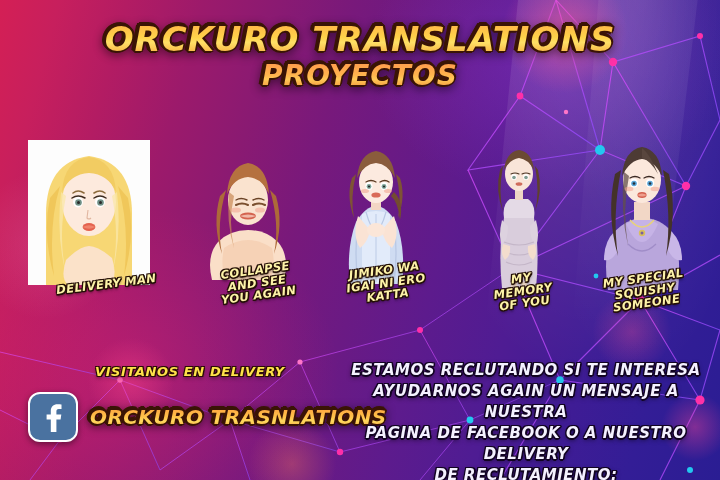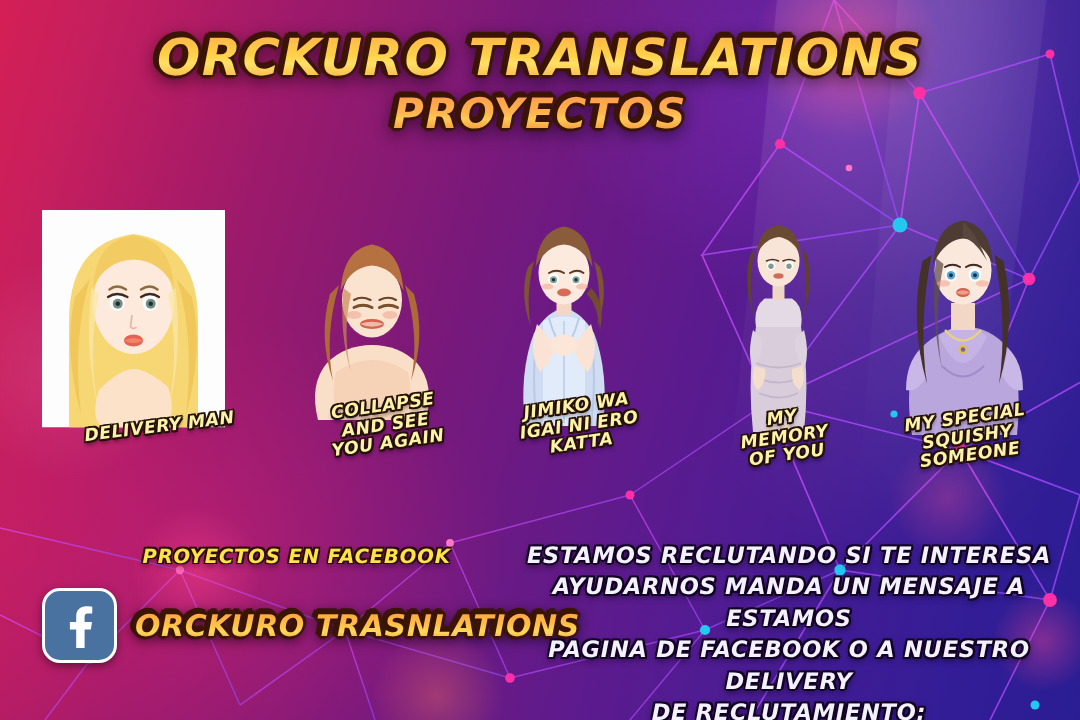--- a/index.html
+++ b/index.html
@@ -368,35 +368,35 @@
         <ellipse cx="41" cy="49" rx="4.4" ry="2.2" fill="#f3a38f" opacity=".55"></ellipse>
         <ellipse cx="67" cy="49" rx="4.4" ry="2.2" fill="#f3a38f" opacity=".55"></ellipse>
       </g>
     </svg>
   </div>
   <div class="proj" style="left:582px;top:272px;transform:rotate(-8deg);width:126px;">
     <div class="proj-label">MY SPECIAL
 SQUISHY SOMEONE</div>
   </div>
 
-  <div id="fb-heading">PROYECTOS EN FACEBOOK</div>
+  <div id="fb-heading">VISITANOS EN DELIVERY</div>
 
   <div id="fb-row">
     <div id="fb-icon">
       <svg width="26" height="30" viewBox="0 0 26 30" aria-hidden="true">
         <path d="M16.4 30 V17.6 H20.6 L21.3 12.6 H16.4 V9.4
                  C16.4 8 16.8 7 18.8 7 H21.5 V2.5
                  C21 2.4 19.4 2.2 17.5 2.2
                  C13.5 2.2 10.8 4.6 10.8 9 V12.6 H6.6 V17.6 H10.8 V30 Z" fill="#ffffff"></path>
       </svg>
     </div>
     <div id="fb-name">ORCKURO TRASNLATIONS</div>
   </div>
 
   <div id="recruit">
     <div class="recruit-line">ESTAMOS RECLUTANDO SI TE INTERESA</div>
-    <div class="recruit-line">AYUDARNOS MANDA UN MENSAJE A ESTAMOS</div>
+    <div class="recruit-line">AYUDARNOS AGAIN UN MENSAJE A NUESTRA</div>
     <div class="recruit-line">PAGINA DE FACEBOOK O A NUESTRO DELIVERY</div>
     <div class="recruit-line">DE RECLUTAMIENTO:</div>
 
   </div>
 
 </div>
 
 </body></html>

